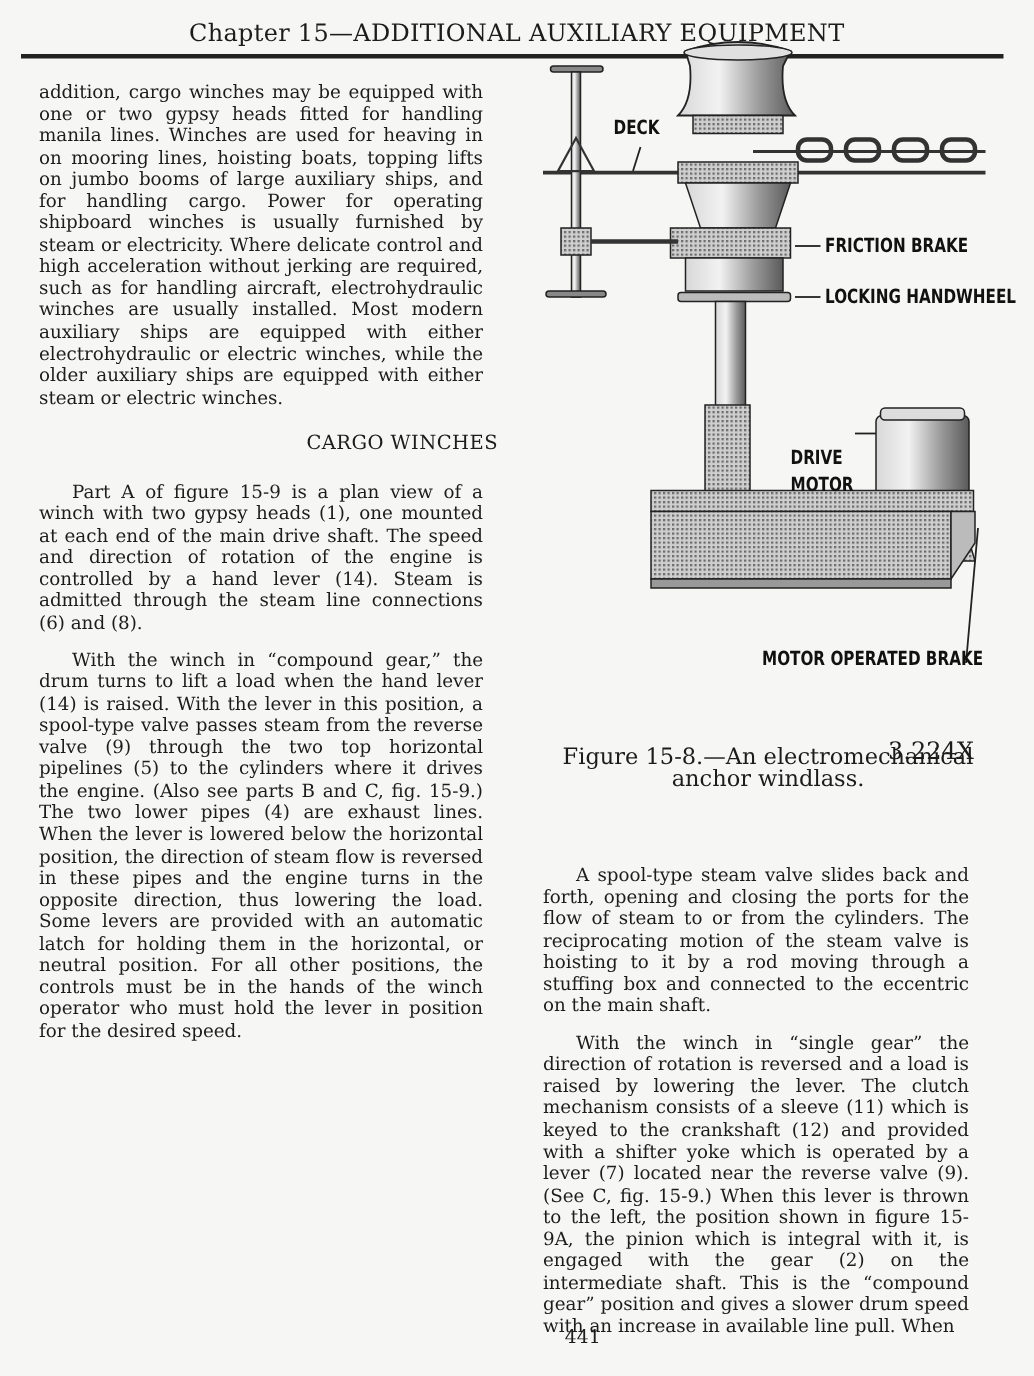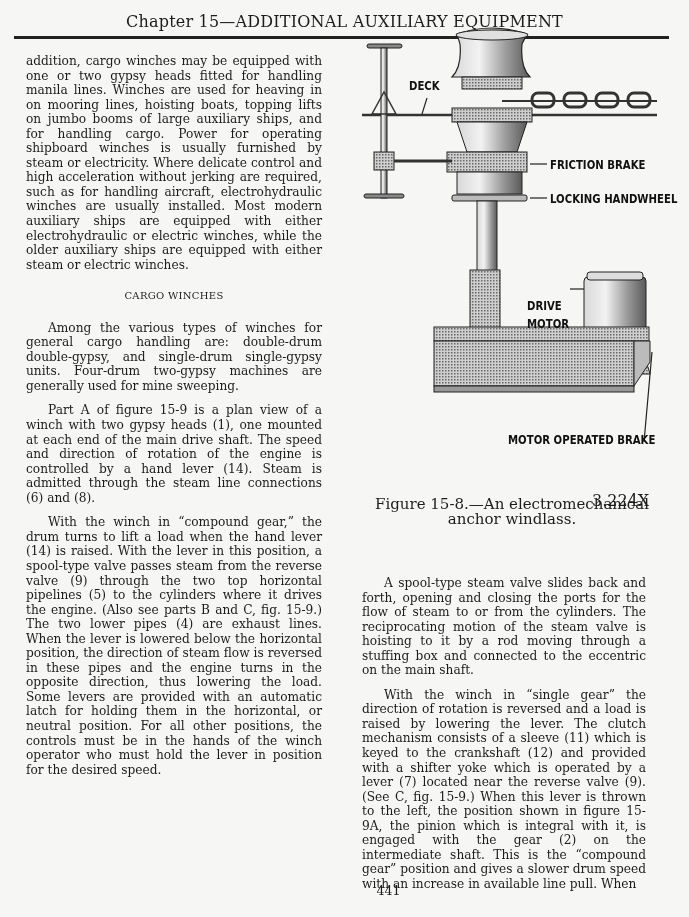--- a/index.html
+++ b/index.html
@@ -19,21 +19,21 @@
     background: #222;
   }
   .col {
     position: absolute; font-size: 12.2px; line-height: 14.55px;
     text-align: justify;
   }
   .col p { margin: 10px; }
   .col .indent { text-indent: 22px; }
   .left { left: 16px; top: 44px; width: 316px; }
   .right { left: 352px; top: 566px; width: 304px; }
-  .heading { margin: 17px 0 17px 0 !important; font-size: 10px; letter-spacing: 0.3px; text-align: center; }
+  .heading { margin: 17px 0 17px 0 !important; font-size: 13px; letter-spacing: 0.3px; text-align: right; }
   .subheading { margin: 14px 0 12px 0 !important; text-align: left; }
 
   .figure { position: absolute; left: 352px; top: 22px; width: 320px; height: 470px; text-align: right; }
   .fig-label {
     position: absolute; font-family: "DejaVu Sans", "Liberation Sans", sans-serif;
     font-weight: bold; font-size: 13px; letter-spacing: 0px;
     transform: scaleX(0.78); transform-origin: left top; color: #111;
     white-space: nowrap;
   }
   .fig-id {
@@ -50,21 +50,20 @@
 </style>
 </head>
 <body>
 
 <div class="header">Chapter 15—ADDITIONAL AUXILIARY EQUIPMENT</div>
 <div class="rule"></div>
 
 <div class="col left">
   <p>addition, cargo winches may be equipped with one or two gypsy heads fitted for handling manila lines.  Winches are used for heaving in on mooring lines, hoisting boats, topping lifts on jumbo booms of large auxiliary ships, and for handling cargo.  Power for operating shipboard winches is usually furnished by steam or electricity.  Where delicate control and high acceleration without jerking are required, such as for handling aircraft, electrohydraulic winches are usually installed. Most modern auxiliary ships are equipped with either electrohydraulic or electric winches, while the older auxiliary ships are equipped with either steam or electric winches.</p>
   <p class="heading">CARGO WINCHES</p>
-  <p class="indent">Among the various types of winches for general cargo handling are: double-drum double-gypsy, and single-drum single-gypsy units. Four-drum two-gypsy machines are generally used for mine sweeping.</p>
   <p class="indent">Part A of figure 15-9 is a plan view of a winch with two gypsy heads (1), one mounted at each end of the main drive shaft.  The speed and direction of rotation of the engine is controlled by a hand lever (14).  Steam is admitted through the steam line connections (6) and (8).</p>
   <p class="indent">With the winch in “compound gear,” the drum turns to lift a load when the hand lever (14) is raised.  With the lever in this position, a spool-type valve passes steam from the reverse valve (9) through the two top horizontal pipelines (5) to the cylinders where it drives the engine.  (Also see parts B and C, fig. 15-9.) The two lower pipes (4) are exhaust lines. When the lever is lowered below the horizontal position, the direction of steam flow is reversed in these pipes and the engine turns in the opposite direction, thus lowering the load. Some levers are provided with an automatic latch for holding them in the horizontal, or neutral position.  For all other positions, the controls must be in the hands of the winch operator who must hold the lever in position for the desired speed.</p>
 </div>
 
 <div class="figure">
   <svg width="320" height="440" viewBox="0 0 320 440">
     <defs>
       <linearGradient id="metal" x1="0" x2="1" y1="0" y2="0">
         <stop offset="0" stop-color="#d8d8d8"></stop>
         <stop offset="0.35" stop-color="#f2f2f2"></stop>

